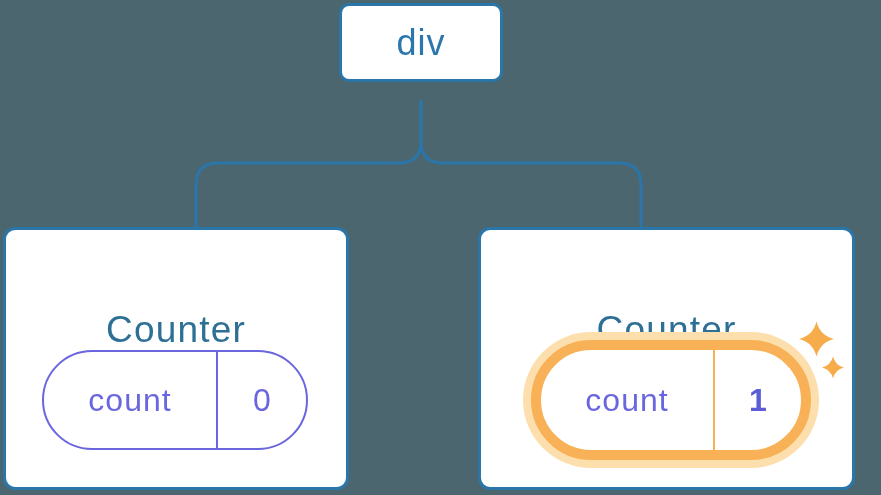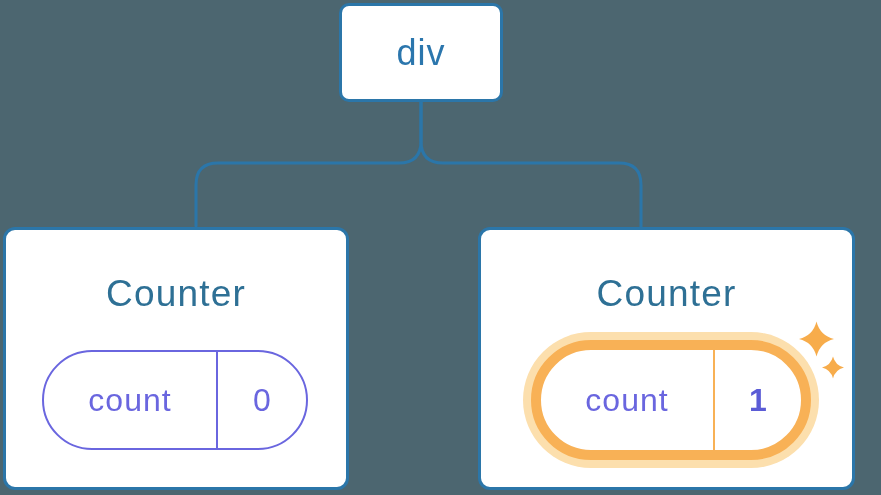--- a/index.html
+++ b/index.html
@@ -15,40 +15,40 @@
     font-family:"Liberation Sans","DejaVu Sans",sans-serif;
   }
   .stage{position:relative; width:881px; height:495px;}
 
   
   .connector{position:absolute; left:0; top:0;}
   .connector path{fill:none; stroke:var(--line,#2B76A9); stroke-width:3; stroke-linecap:round;}
 
   
   .root-node{
-    position:absolute; left:339px; top:3px; width:164px; height:99px;
+    position:absolute; left:339px; top:3px; width:164px; height:79px;
     background:var(--card_bg,#fff); border:3px solid var(--line,#2B76A9);
     border-radius:10px; display:flex; align-items:center; justify-content:center;
   }
   .root-node .node-label{
     color:var(--node_text,#2B76AD); font-size:36px; font-weight:500; letter-spacing:1px;
   }
 
   
   .card{
     position:absolute; top:227px; height:263px;
     background:var(--card_bg,#fff); border:3px solid var(--line,#2B76A9);
     border-radius:12px;
   }
   .card-left{left:3px; width:346px;}
   .card-right{left:478px; width:377px;}
   .card-title{
     padding-top:44px; text-align:center;
     color:var(--title_text,#2E7095); font-size:37px; font-weight:500;
-    letter-spacing:1.2px; line-height:1.1;
+    letter-spacing:1.2px; line-height:1.1;margin-top:36px;
   }
 
   
   .pill{
     position:absolute; display:flex; align-items:stretch;
     background:var(--card_bg,#fff); border-radius:999px;
     font-size:32px; color:var(--purple,#6A66DF);
   }
   .pill-key{
     flex:0 0 172px; display:flex; align-items:center; justify-content:center;

